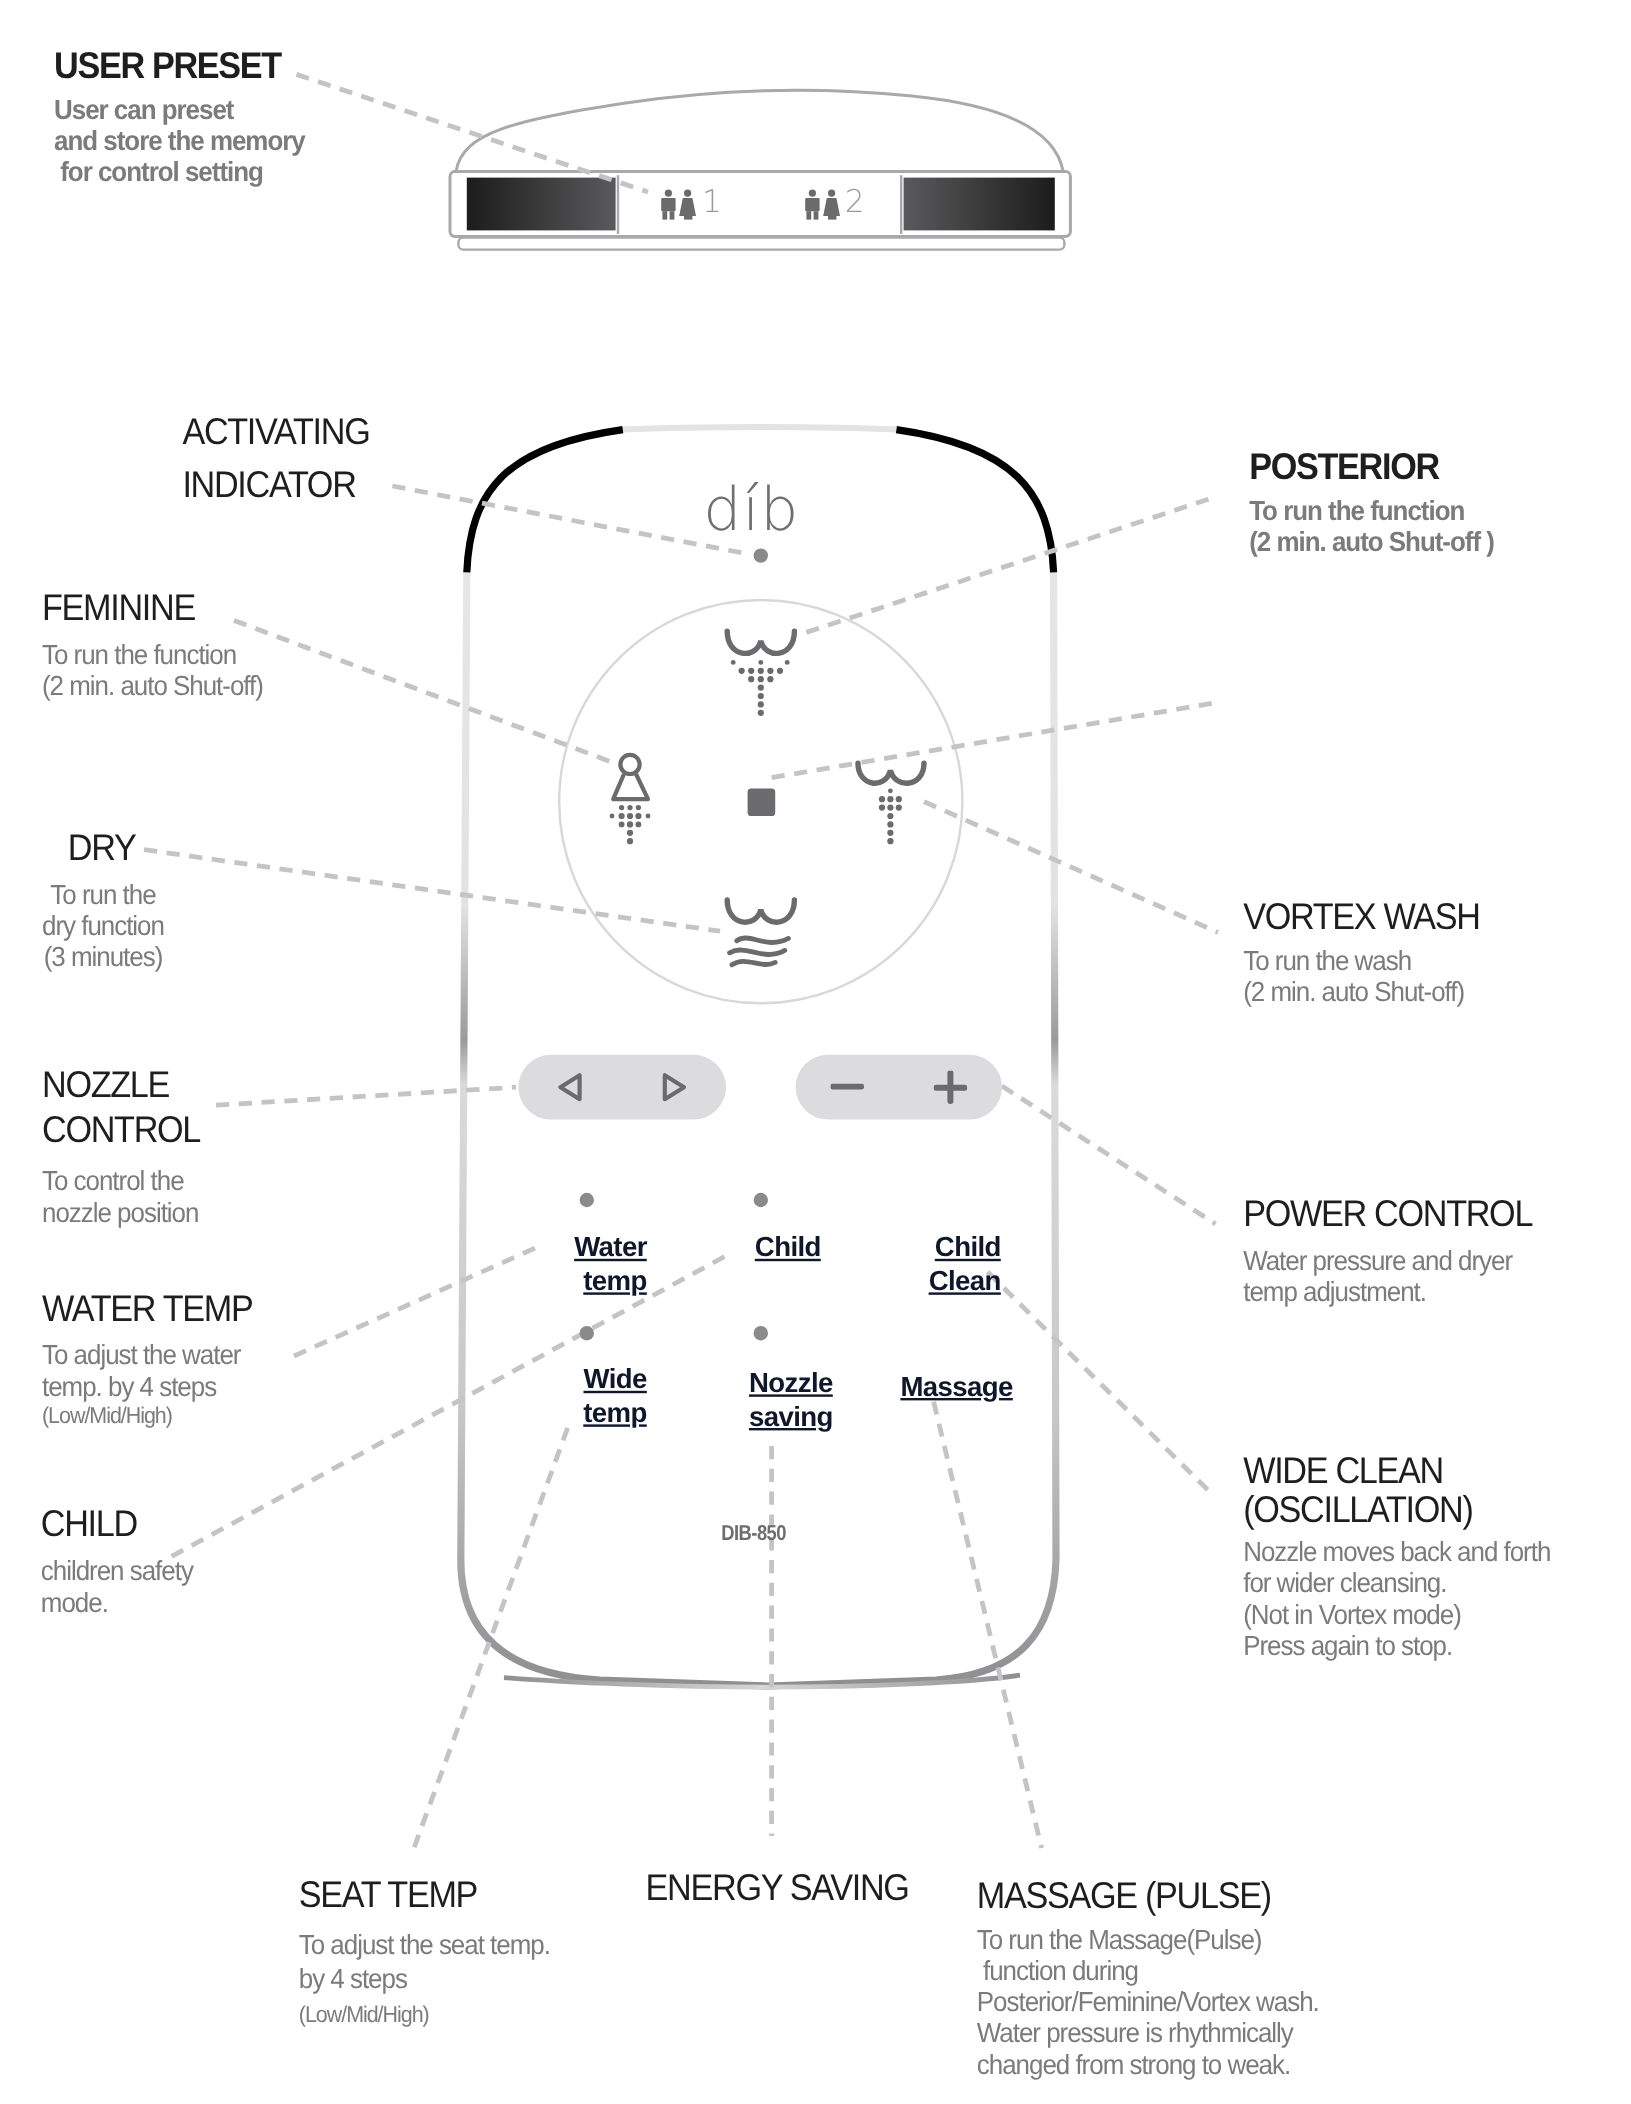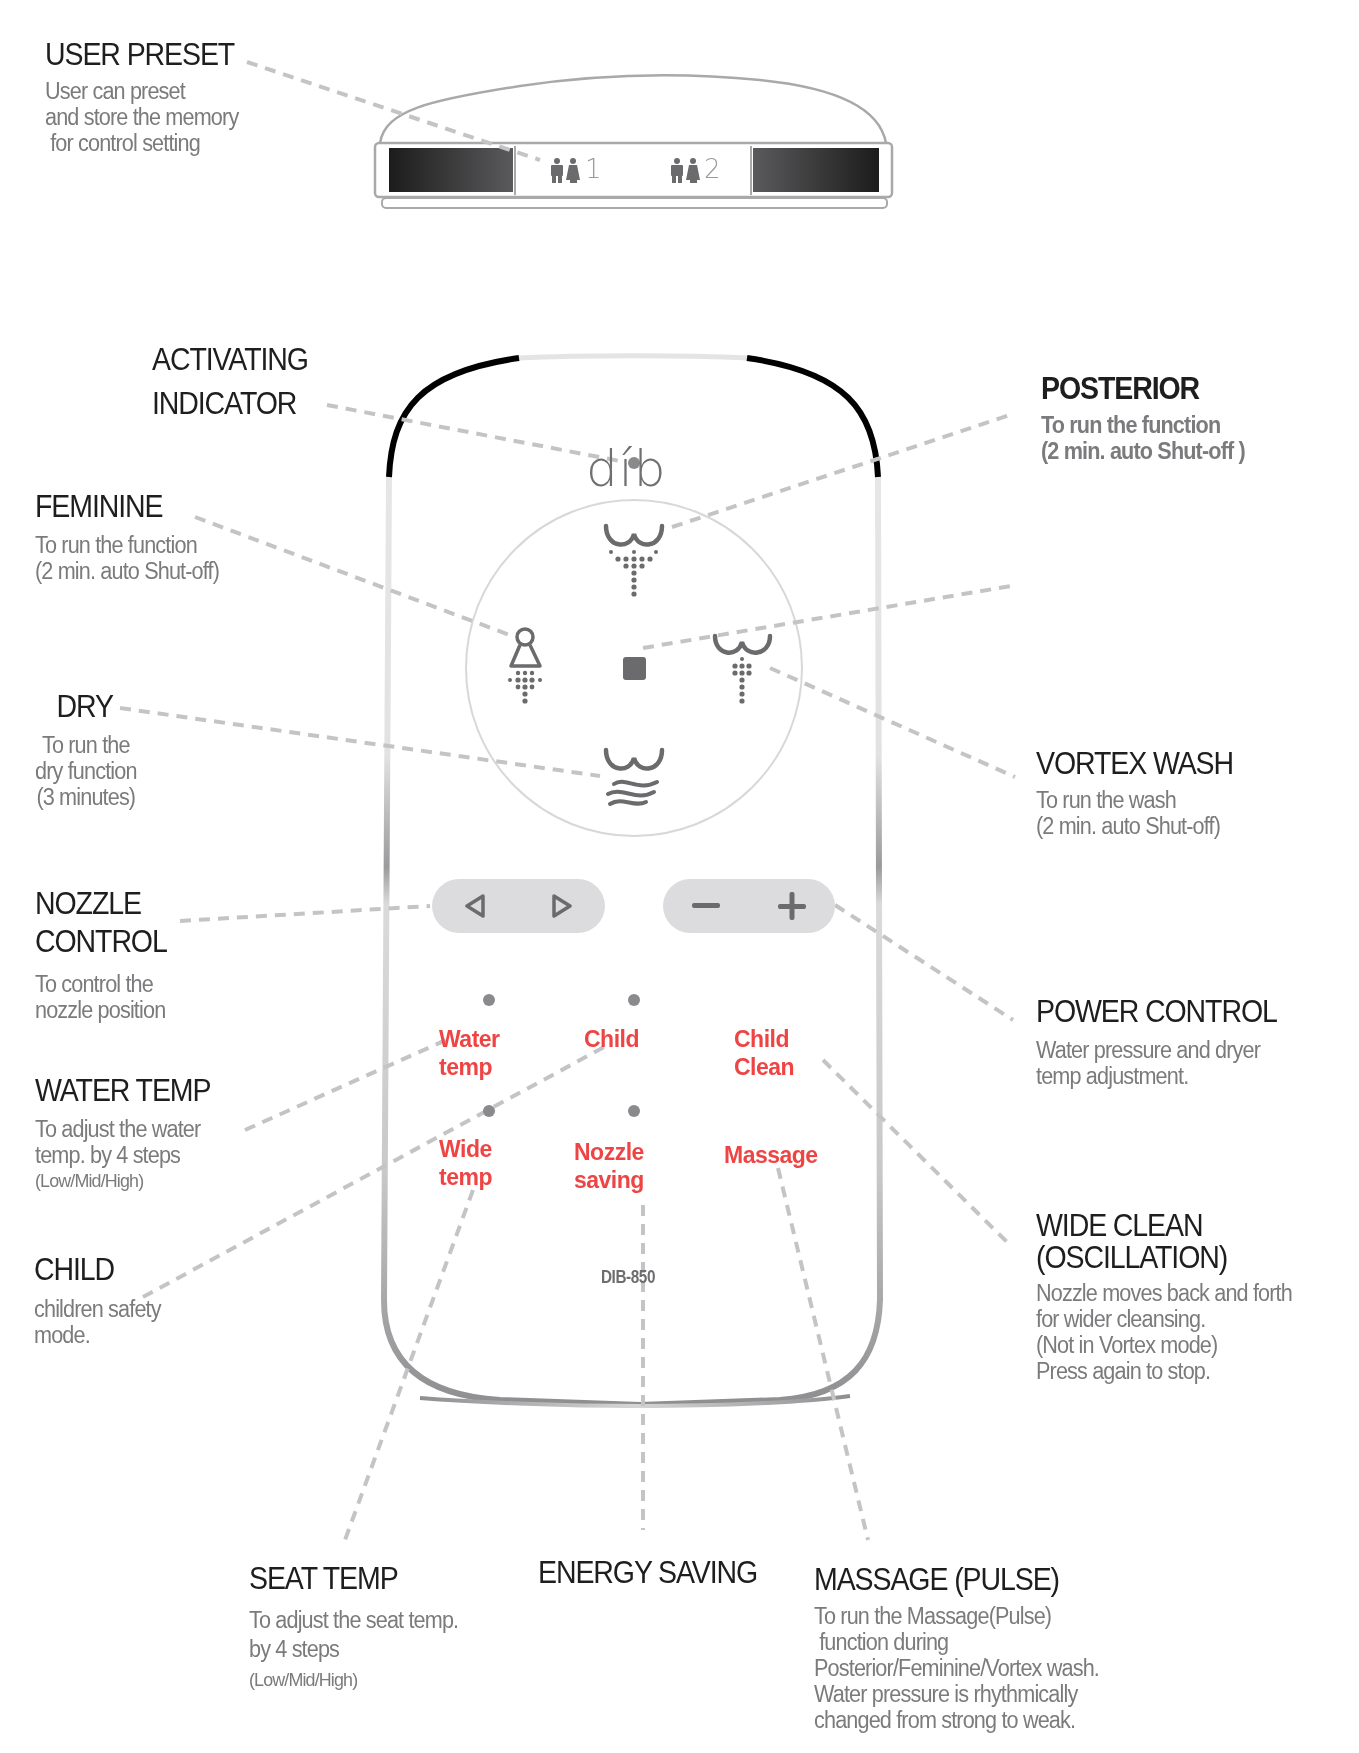--- a/index.html
+++ b/index.html
@@ -4,23 +4,23 @@
 <style>
   html, body { margin:0; padding:0; background:#ffffff; }
   body { width:1359px; height:1753px; position:relative; overflow:hidden; font-family:"Liberation Sans", sans-serif; }
   .canvas { position:absolute; left:0; top:0; width:1359px; height:1753px; }
   svg.art { position:absolute; left:0; top:0; }
   .callout { position:absolute; }
   .callout .title { color:#1e1e1e; font-family:"Liberation Sans Narrow","Liberation Sans", sans-serif; font-size:31px; line-height:34px; letter-spacing:-1.2px; white-space:nowrap; transform:scaleX(0.92); transform-origin:left center; }
   .callout .desc { color:#7b7b7d; font-size:23px; line-height:26px; letter-spacing:-0.9px; white-space:nowrap; margin-top:8px; transform:scaleX(0.94); transform-origin:left center; }
   .callout .desc .line { display:block; }
   .callout .desc .small { font-size:19px; line-height:26px; }
-  .remote-label { position:absolute; color:#ef4444; font-weight:bold; font-size:23px; line-height:28px; text-align:left; letter-spacing:-0.5px; white-space:nowrap; }
+  .remote-label { position:absolute; color:#0f172a; font-weight:bold; font-size:23px; line-height:28px; text-align:right; letter-spacing:-0.5px; white-space:nowrap;text-decoration:underline; }
   .remote-label span { display:block; }
-  .logo { position:absolute; color:#707073; font-size:50px; letter-spacing:1px; font-family:"DejaVu Sans", sans-serif; font-weight:300;margin-top:44px; }
+  .logo { position:absolute; color:#707073; font-size:50px; letter-spacing:1px; font-family:"DejaVu Sans", sans-serif; font-weight:300; }
   .model { position:absolute; color:#6d6d70; font-size:18px; font-family:"Liberation Sans", sans-serif; font-weight:bold; transform:scaleX(0.85); transform-origin:left center; letter-spacing:-0.5px; }
   .preset-num { position:absolute; color:#9a9a9c; font-size:26px; font-family:"DejaVu Sans", sans-serif; font-weight:200; }
   .pill { position:absolute; background:#dcdcde; border-radius:28px; }
   .pill .btn { position:absolute; top:0; width:50%; height:100%; display:flex; align-items:center; justify-content:center; }
 </style>
 </head>
 <body>
 
 <div class="canvas">
 
@@ -241,21 +241,21 @@
   <div class="remote-label" style="left:574px; top:1138px; width:120px;">
     <span>Nozzle</span>
     <span>saving</span>
   </div>
   <div class="remote-label" style="left:724px; top:1141px; width:120px;">
     <span>Massage</span>
   </div>
 
   <div class="model" style="left:601px; top:1267px;">DIB-850</div>
 
-  <div class="callout" style="left:45px; top:38px;">
+  <div class="callout" style="left:45px; top:38px;font-weight:bold;">
     <div class="title">USER PRESET</div>
     <div class="desc" style="margin-top:6px;">
       <span class="line">User can preset</span>
       <span class="line">and store the memory</span>
       <span class="line" style="white-space:pre;"> for control setting</span>
     </div>
   </div>
 
   <div class="callout" style="left:152px; top:338px;">
     <div class="title" style="line-height:44px;">ACTIVATING</div>

